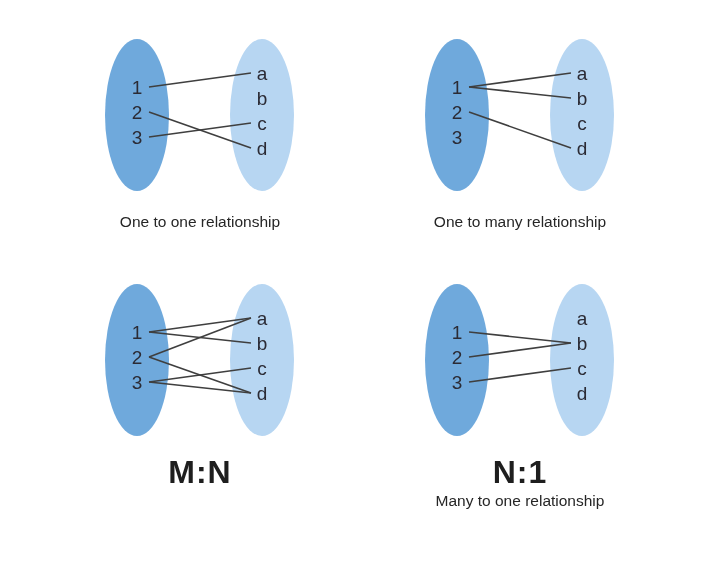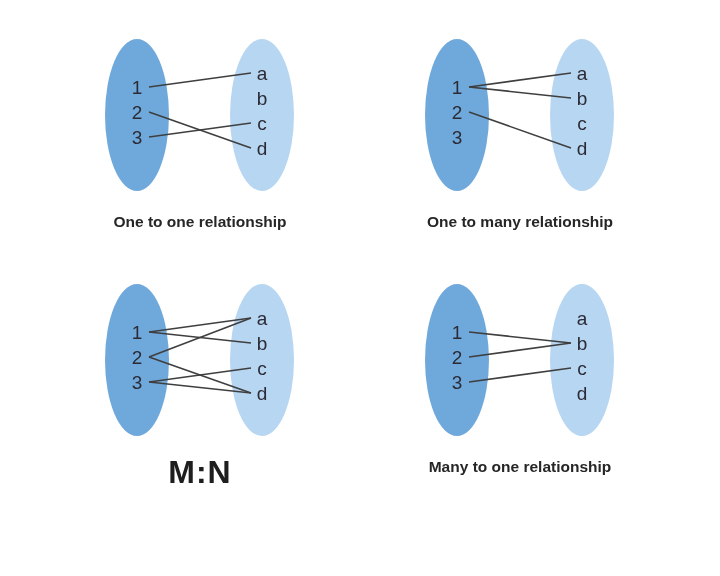--- a/index.html
+++ b/index.html
@@ -39,21 +39,21 @@
     font-size: 32px;
     line-height: 34px;
     font-weight: 600;
     color: #1e1e1e;
     text-align: center;
     letter-spacing: 1px;
   }
   .panel-subtitle {
     font-size: 15.5px;
     line-height: 20px;
-    font-weight: 700;
+    font-weight: 400;
     color: #262626;
     text-align: center;
     margin-top: 2px;
   }
 </style>
 </head>
 <body>
 
 <div class="page">
   <div class="grid">
@@ -123,17 +123,18 @@
           <line x1="99" y1="92" x2="201" y2="78" stroke="#3f3f3f" stroke-width="1.6"></line>
           <line x1="99" y1="117" x2="201" y2="103" stroke="#3f3f3f" stroke-width="1.6"></line>
           <text x="87" y="67" text-anchor="middle" dominant-baseline="central" font-size="19" fill="#2b2b35">1</text>
           <text x="87" y="92" text-anchor="middle" dominant-baseline="central" font-size="19" fill="#2b2b35">2</text>
           <text x="87" y="117" text-anchor="middle" dominant-baseline="central" font-size="19" fill="#2b2b35">3</text>
           <text x="212" y="53" text-anchor="middle" dominant-baseline="central" font-size="19" fill="#2b2b35">a</text>
           <text x="212" y="78" text-anchor="middle" dominant-baseline="central" font-size="19" fill="#2b2b35">b</text>
           <text x="212" y="103" text-anchor="middle" dominant-baseline="central" font-size="19" fill="#2b2b35">c</text>
           <text x="212" y="128" text-anchor="middle" dominant-baseline="central" font-size="19" fill="#2b2b35">d</text>
         </svg>
+      <div class="panel-title">N:1</div>
       <div class="panel-subtitle">Many to one relationship</div>
     </section>
 
   </div>
 </div>
 
 </body></html>

